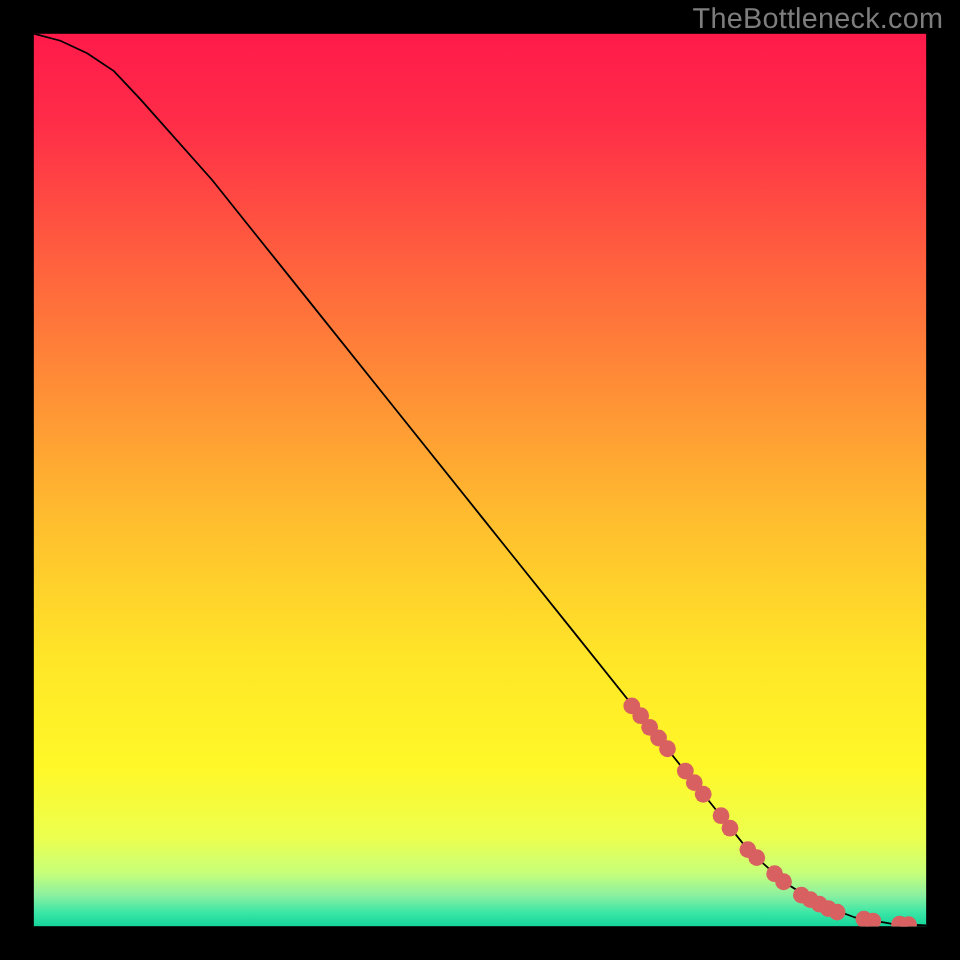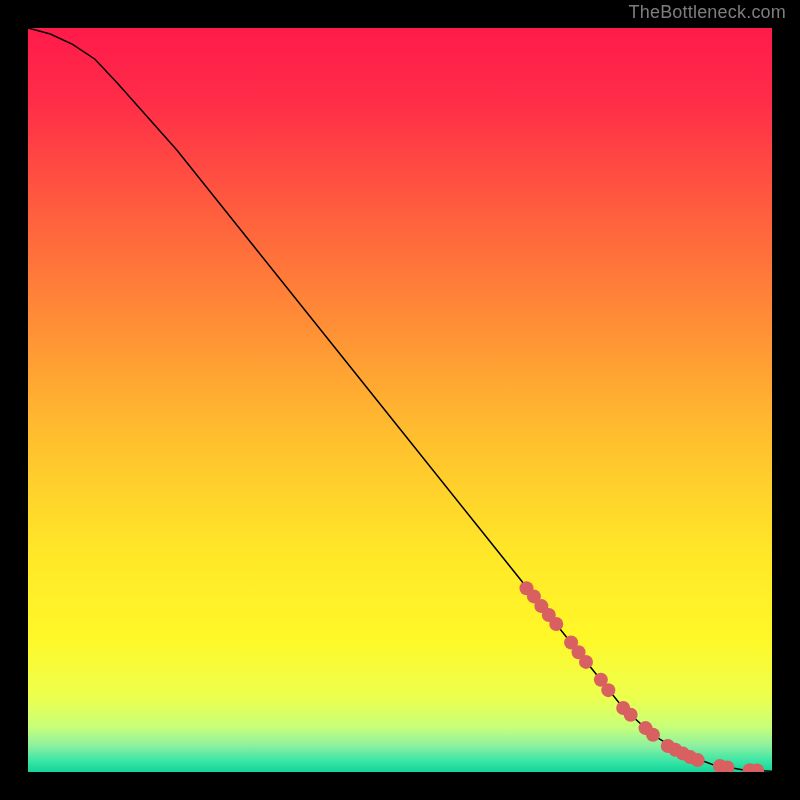--- a/index.html
+++ b/index.html
@@ -21,21 +21,21 @@
     left: 28px;
     top: 28px;
     width: 744px;
     height: 744px;
   }
   .attrib {
     position: absolute;
     top: 2px;
     right: 14px;
     color: #7d7d7d;
-    font-size: 18px;
+    font-size: 24px;
     font-weight: 400;
     letter-spacing: 0.2px;
   }
 </style>
 </head>
 <body>
 
 <div class="wrap">
 
   <div class="attrib">TheBottleneck.com</div>

